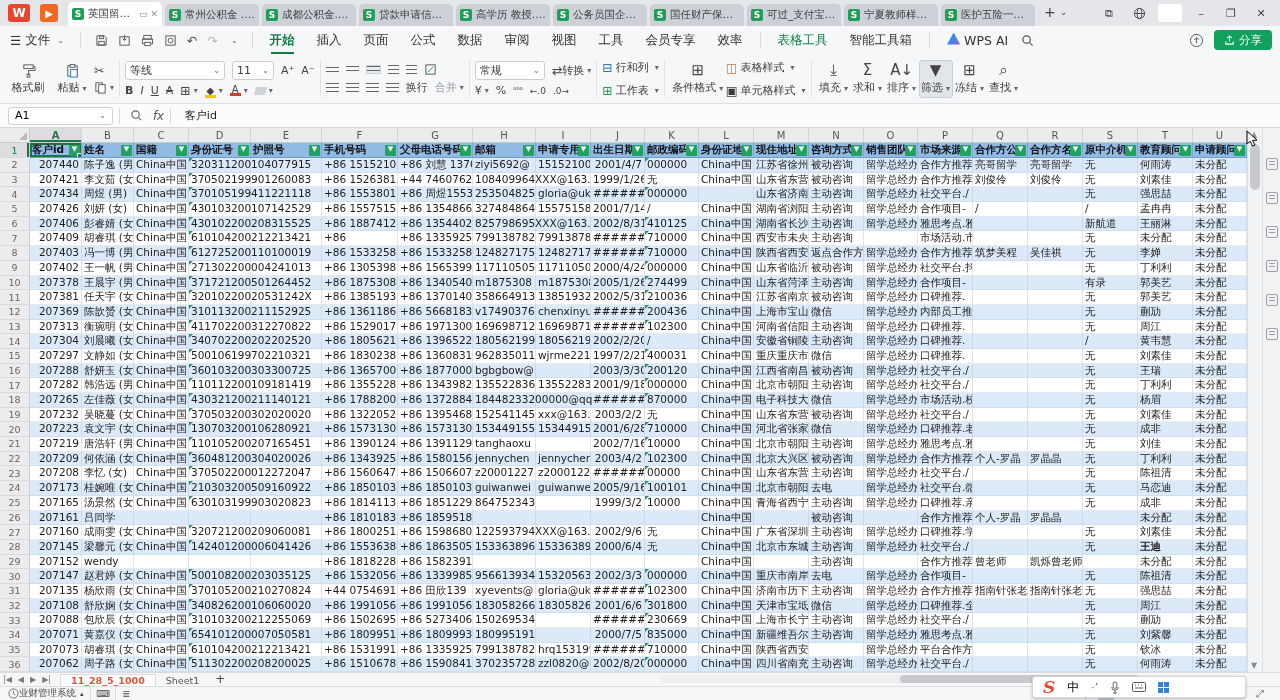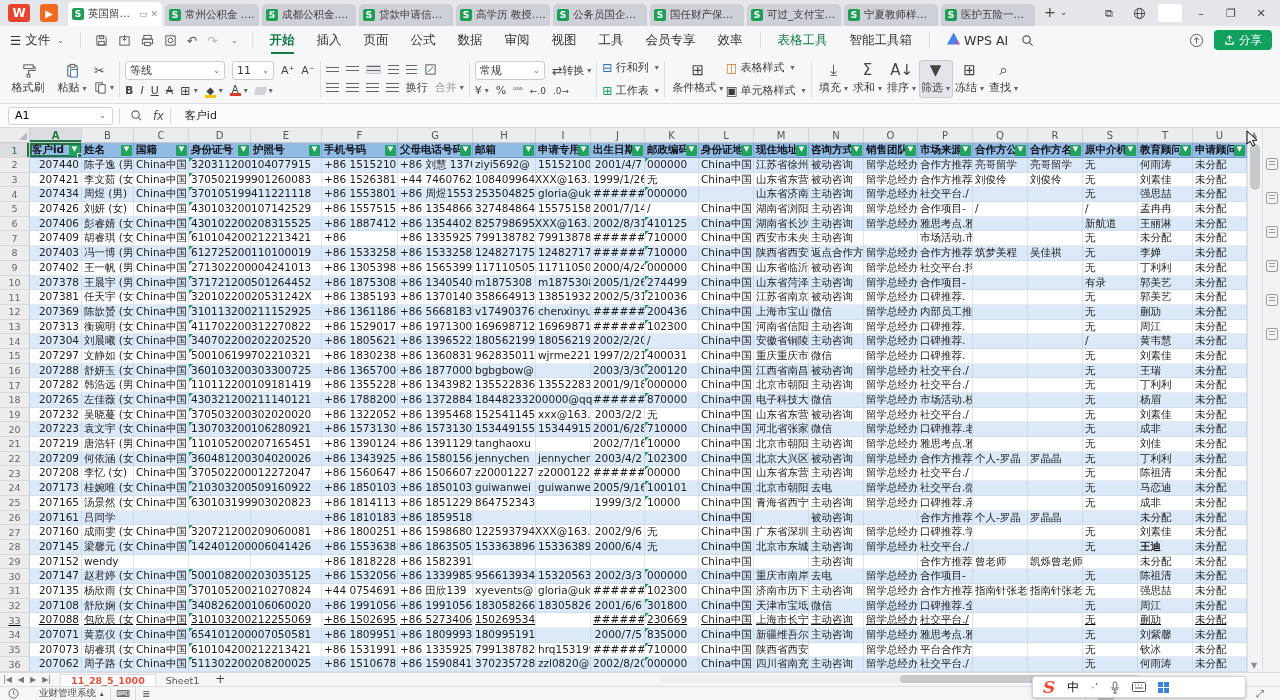--- a/index.html
+++ b/index.html
@@ -1324,21 +1324,21 @@
       <div class="cell" style="width: 55px;">天津市宝坻</div>
       <div class="cell" style="width: 55px;">微信</div>
       <div class="cell" style="width: 54px;">留学总经办</div>
       <div class="cell" style="width: 55px;">口碑推荐.全</div>
       <div class="cell" style="width: 55px;"></div>
       <div class="cell" style="width: 55px;"></div>
       <div class="cell" style="width: 55px;">无</div>
       <div class="cell" style="width: 55px;">周江</div>
       <div class="cell" style="width: 54px;">未分配</div>
     </div>
-    <div class="srowline" style="height: 14.7px; text-decoration: underline;">
+    <div class="srowline" style="height: 14.7px;">
       <div class="gutter" style="width: 30px;">33</div>
       <div class="cell rt" style="width: 52px;">207088</div>
       <div class="cell" style="width: 52px;">包欣辰 (女</div>
       <div class="cell" style="width: 55px;">China中国</div>
       <div class="cell ovf tri" style="width: 62px;">310103200212255069</div>
       <div class="cell" style="width: 71px;"></div>
       <div class="cell" style="width: 76px;">+86 15026953</div>
       <div class="cell" style="width: 75px;">+86 52734062</div>
       <div class="cell" style="width: 63px;">150269534</div>
       <div class="cell" style="width: 55px;"></div>
@@ -1462,21 +1462,21 @@
     <div id="hthumb"></div>
   </div>
 
 <div id="statusbar">
   <span style="margin-left:8px;">
     <svg class="ic" width="11" height="11" viewBox="0 0 12 12">
         <circle cx="6" cy="6" r="5" fill="none" stroke="#666"></circle>
         <path d="M6 3v3l2 1.5" fill="none" stroke="#666"></path>
       </svg>
   </span>
-  <span style="margin-left:20px;">业财管理系统</span>
+  <span style="margin-left:0;">业财管理系统</span>
   <span style="margin-left:4px;font-size:7px;">▴</span>
   <span class="vdiv"></span>
   <span style="letter-spacing:-1px;">⌨</span>
   <span class="vdiv"></span>
   <span>≣</span>
 </div>
 <div id="statusright">
   <span>
     <svg class="ic" width="13" height="9" viewBox="0 0 14 10">
         <path d="M1 5C3 1.8 11 1.8 13 5 11 8.2 3 8.2 1 5z" fill="none" stroke="#555"></path>

